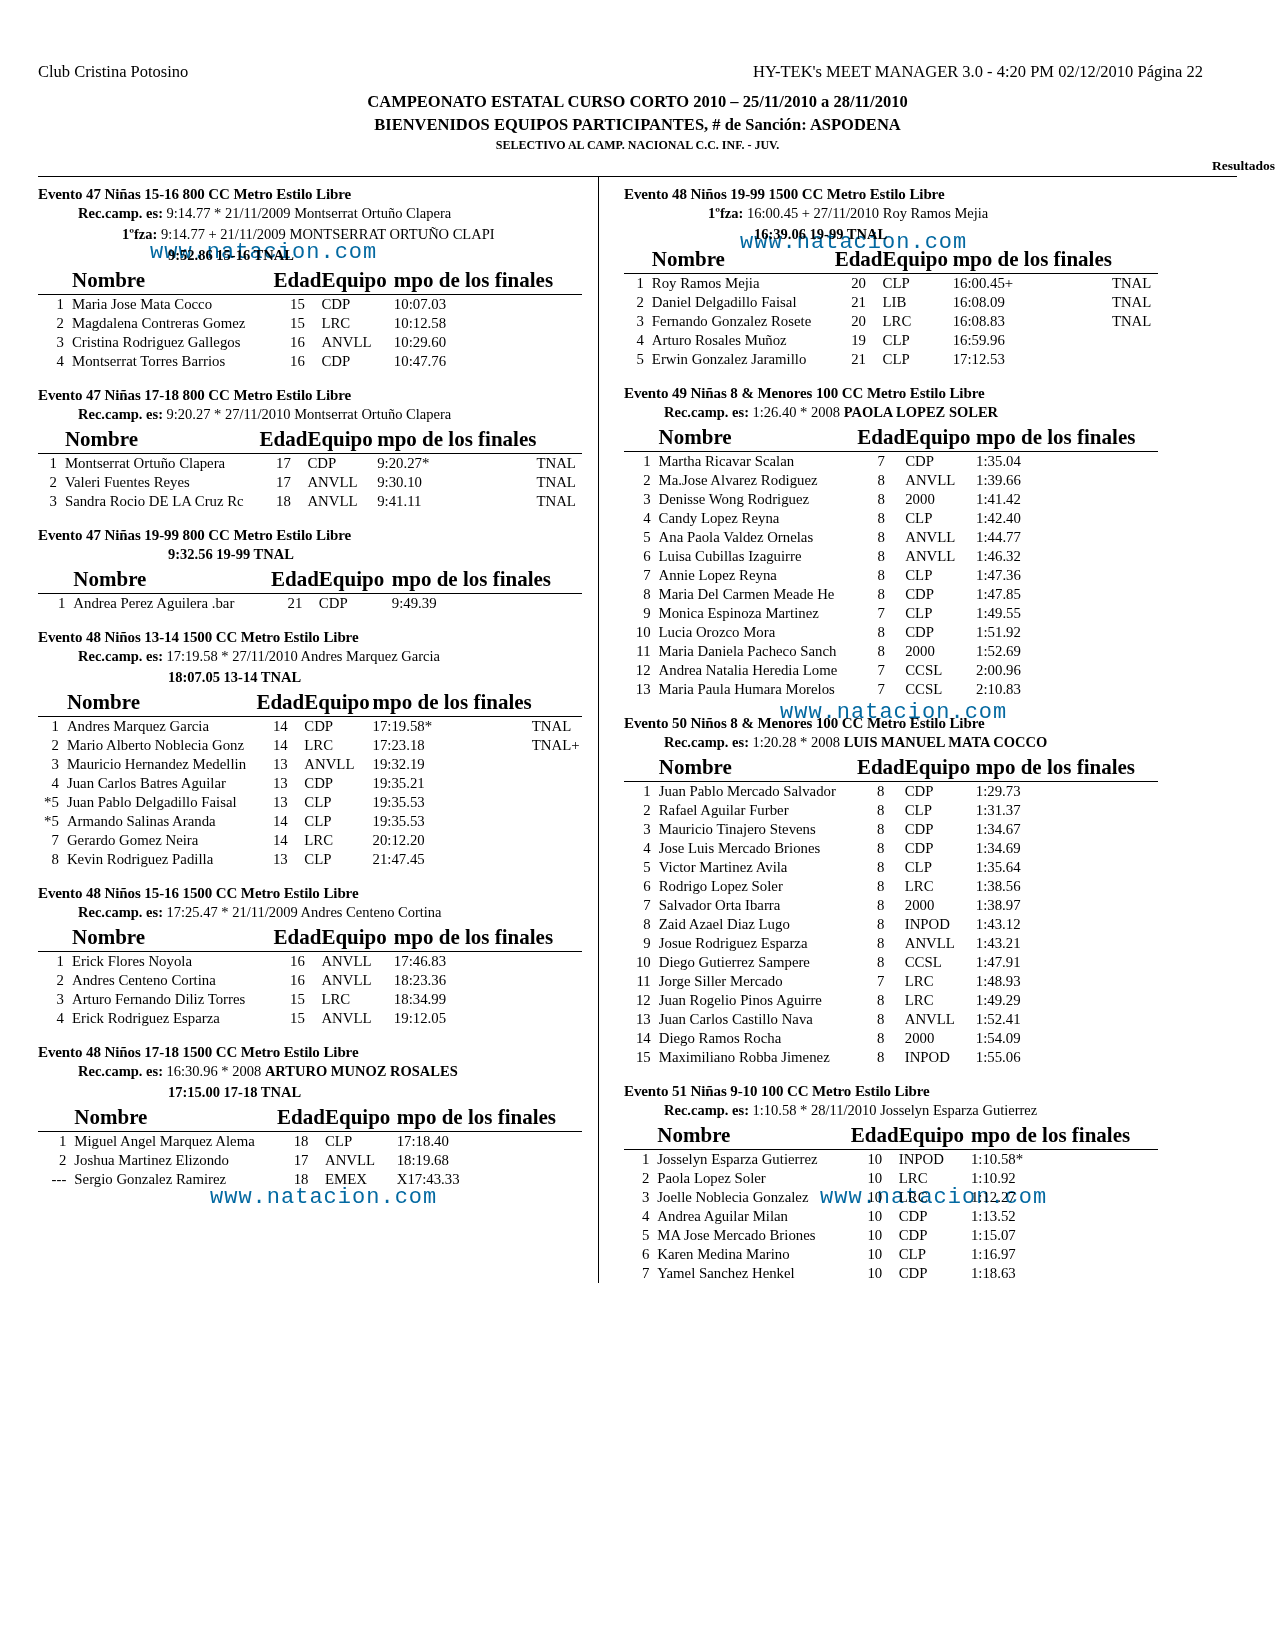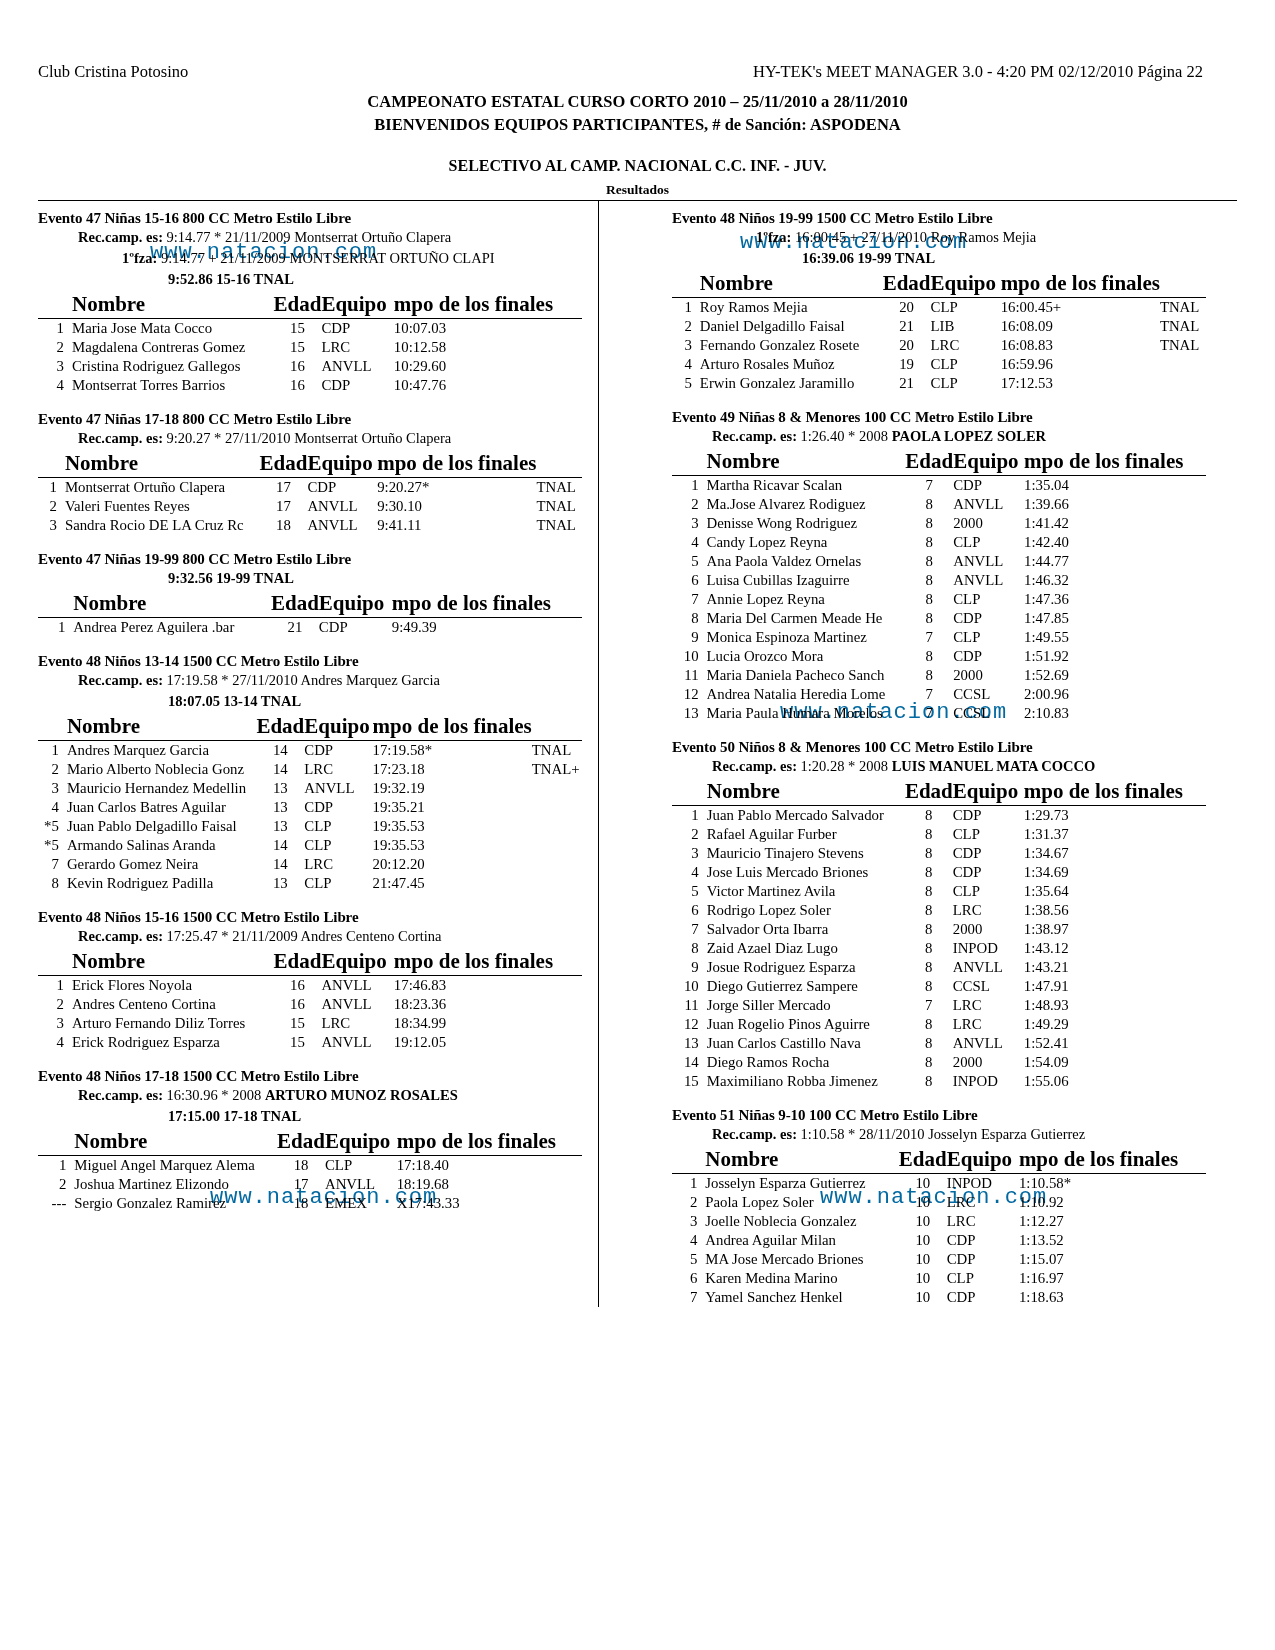--- a/index.html
+++ b/index.html
@@ -31,23 +31,23 @@
   .hdr-left { white-space: nowrap; }
   .hdr-right { white-space: nowrap; }
 
   .title-block {
     text-align: center;
     font-weight: bold;
     font-size: 16.5px;
     line-height: 1.42;
     margin-top: 8px;
   }
-  .title-block .t3 { font-size: 16px; margin-top: 18px; }
+  .title-block .t3 { font-size: 12px; }
   .resultados {
-    text-align: center;
+    text-align: right;
     font-weight: bold;
     font-size: 13.5px;
     margin-top: 4px;
     margin-bottom: 2px;
   }
 
   .rule {
     border: none;
     border-top: 1.6px solid #000;
     margin: 0 38px 0 38px;
@@ -56,21 +56,21 @@
   .columns {
     display: flex;
     margin: 0 38px;
     position: relative;
   }
   .col {
     width: 560px;
     box-sizing: border-box;
   }
   .col-left { padding-right: 16px; }
-  .col-right { padding-left: 26px; margin-left: 48px; }
+  .col-right { padding-left: 26px; }
   .divider {
     position: absolute;
     left: 560px;
     top: 0;
     bottom: 0;
     width: 0;
     border-left: 1.5px solid #000;
   }
 
   .event {

